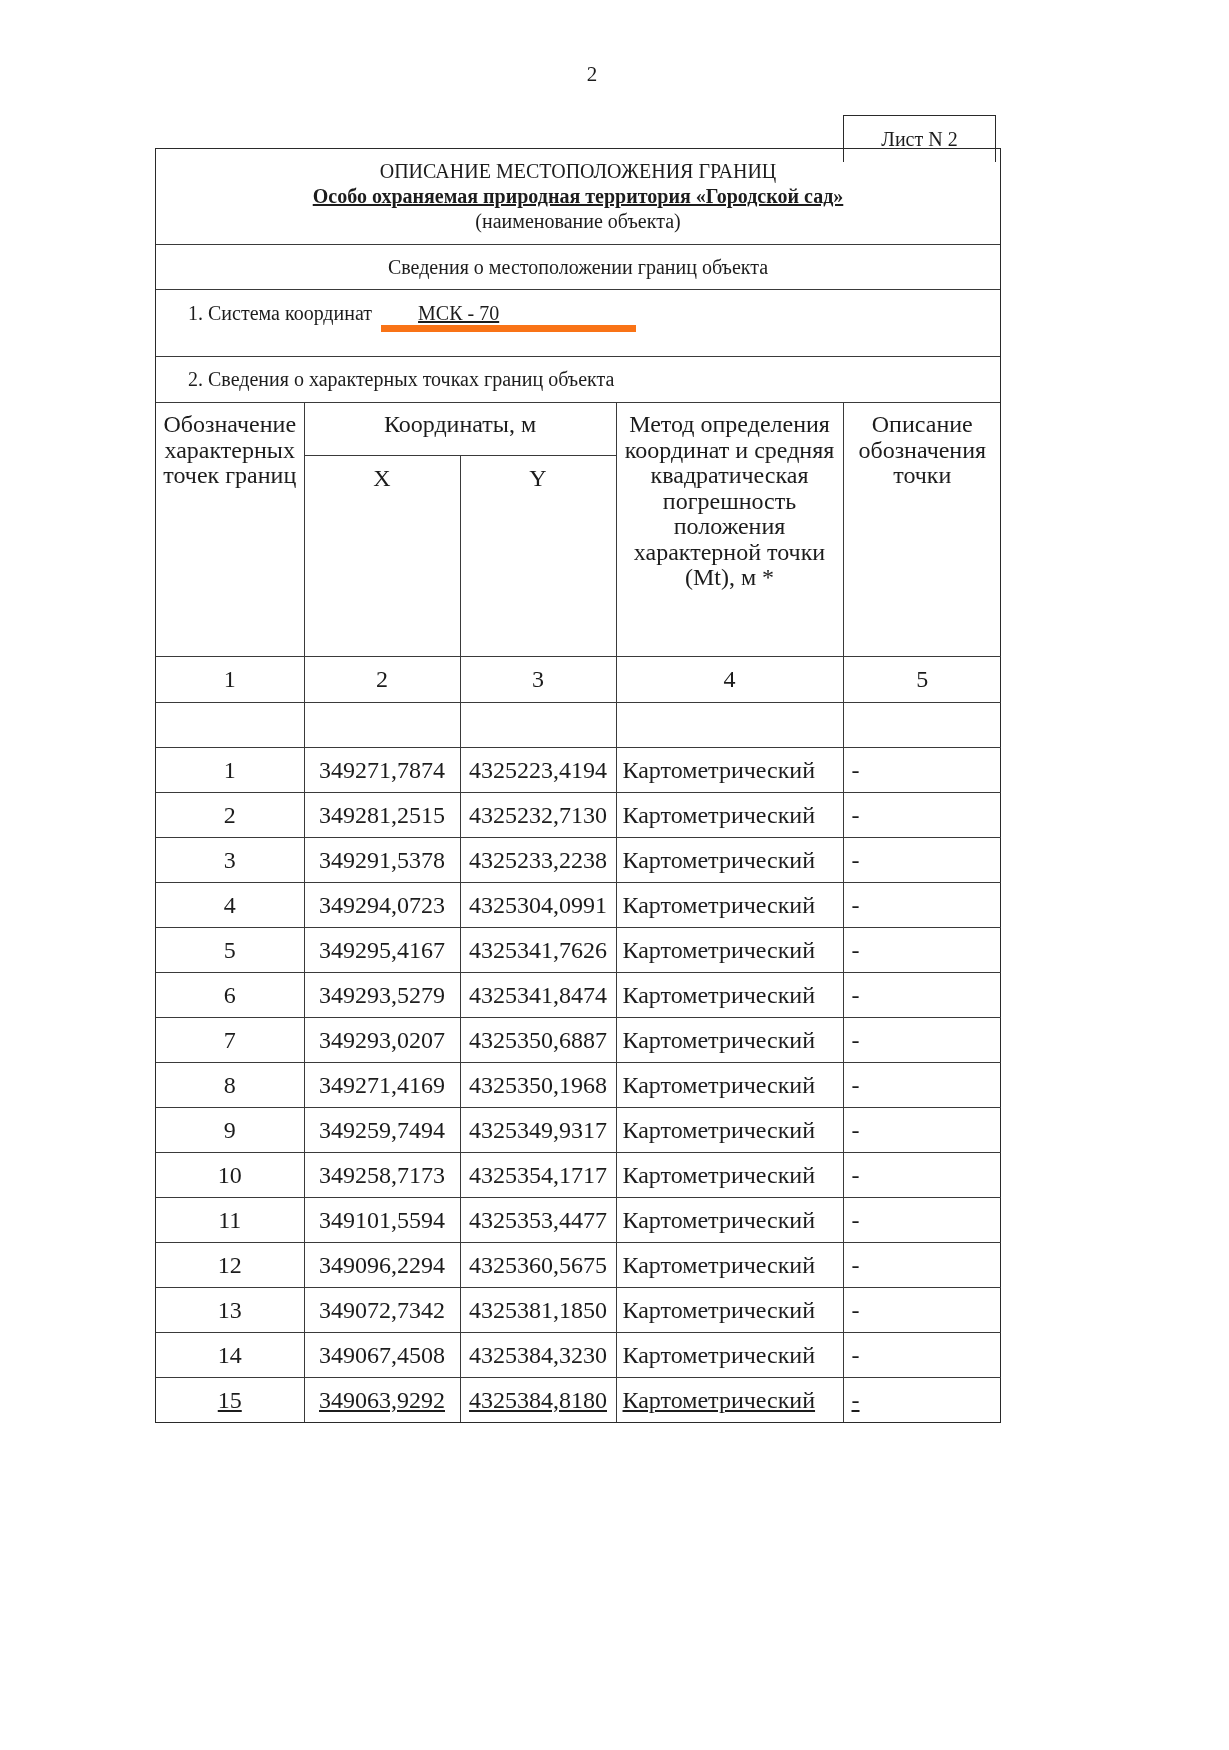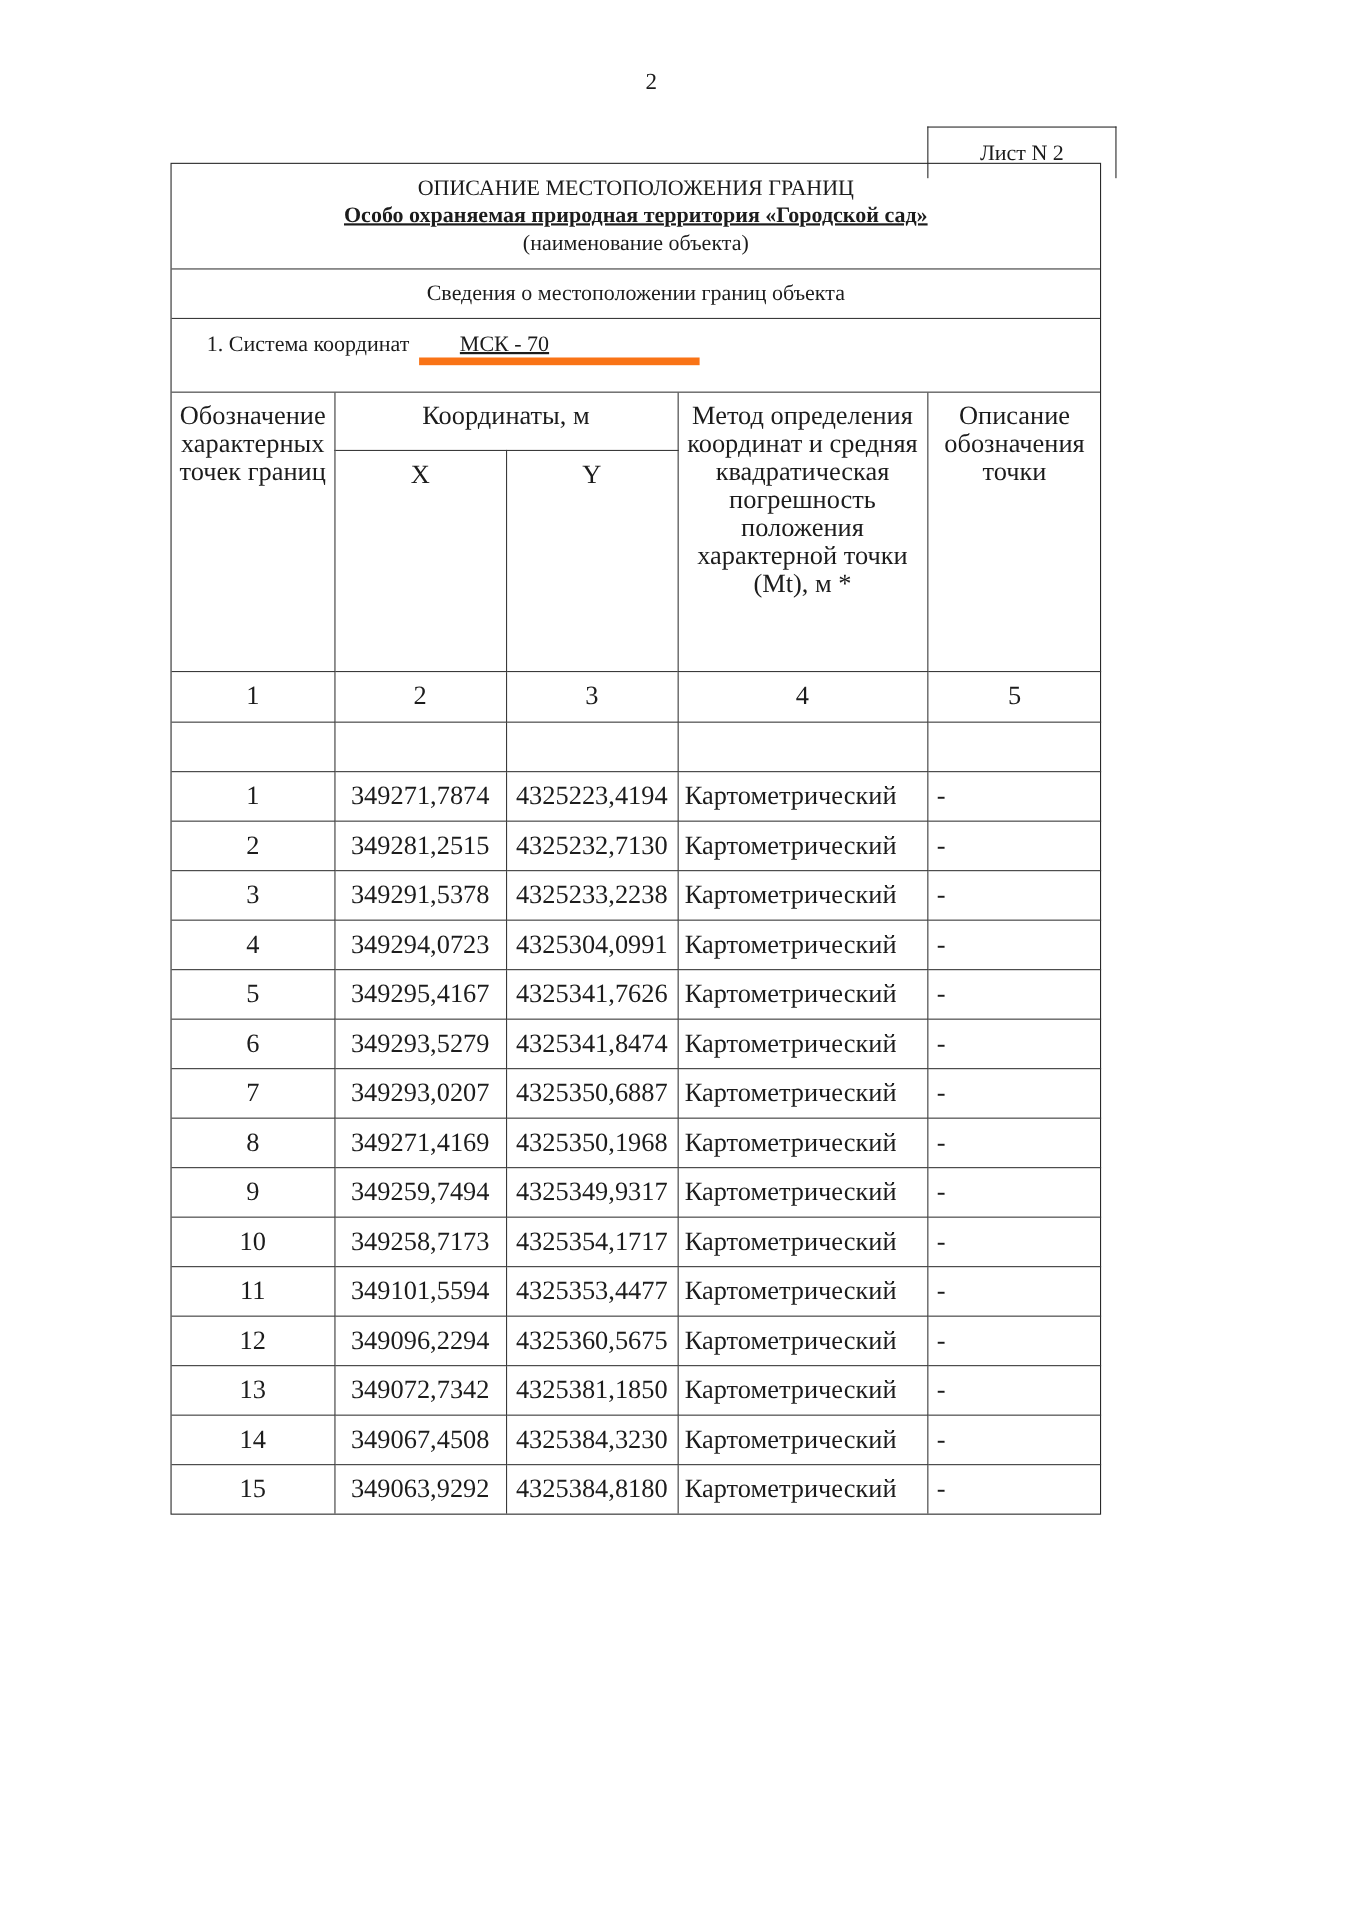--- a/index.html
+++ b/index.html
@@ -5,21 +5,21 @@
   html, body { margin: 0; padding: 0; background: #ffffff; }
   body {
     width: 1229px; height: 1750px; position: relative; overflow: hidden;
     font-family: "Liberation Serif", "DejaVu Serif", serif; color: #1c1c1c;
   }
   .page-number {
     position: absolute; top: 62px; left: 0; width: 1184px; text-align: center;
     font-size: 21px;
   }
   .sheet-box {
-    position: absolute; left: 843px; top: 115px; width: 172px; height: 47px;
+    position: absolute; left: 843px; top: 115px; width: 153px; height: 47px;
     border: 1.5px solid #2a2a2a; border-bottom: none; box-sizing: border-box;
     display: flex; align-items: center; justify-content: center; font-size: 20px; text-align: right;
   }
   .frame {
     position: absolute; left: 155px; top: 148px; width: 846px;
     border: 1.5px solid #2a2a2a; box-sizing: border-box;
   }
   .sec { border-bottom: 1.5px solid #3a3a3a; box-sizing: border-box; font-size: 20px; }
   .sec-title { height: 96px; text-align: center; padding-top: 10px; line-height: 25px; }
   .sec-title .t1 { display: block; }
@@ -30,21 +30,21 @@
   .sec-coord .val {
     display: inline-block; width: 255px; border-bottom: 7px solid #f97316; padding-left: 37px;
     box-sizing: border-box; margin-left: 4px;
   }
   .sec-coord .val span { text-decoration: underline; }
   .sec-points { height: 46px; display: flex; align-items: center; padding-left: 32px; }
   table { border-collapse: collapse; width: 100%; table-layout: fixed; font-size: 24px; }
   td, th { border: 1.5px solid #3a3a3a; padding: 0; font-weight: normal; }
   tr > :first-child { border-left: none; }
   tr > :last-child { border-right: none; margin-left: 20px; }
-  tbody tr:last-child td { border-bottom: none; }
+  tbody tr:last-child td { border-bottom: none; text-decoration: underline; }
   thead tr:first-child th { border-top: none; }
   th { vertical-align: top; text-align: center; line-height: 25.5px; }
   .h1 th { height: 43px; padding-top: 9px; }
   .h1 th.c-obozn, .h1 th.c-method, .h1 th.c-desc { padding-top: 9px; }
   .h2 th { height: 190px; padding-top: 10px; }
   .num-row td { height: 45px; text-align: center; }
   .empty-row td { height: 44px; }
   .data-row td { height: 44px; }
   .c-n { text-align: center; }
   .c-x, .c-y { text-align: center; }
@@ -66,20 +66,23 @@
     <span class="t2">Особо охраняемая природная территория «Городской сад»</span>
     <span class="t3">(наименование объекта)</span>
   </div>
   <div class="sec sec-info">
     <span>Сведения о местоположении границ объекта</span>
   </div>
   <div class="sec sec-coord">
     <span>1. Система координат</span>
     <span class="val"><span>МСК - 70</span></span>
   </div>
+  <div class="sec sec-points">
+    <span>2. Сведения о характерных точках границ объекта</span>
+  </div>
 
   <table>
     <colgroup>
       <col style="width:148px">
         <col style="width:156px">
         <col style="width:156px">
         <col style="width:227px">
         <col style="width:158px">
     </colgroup>
     <thead>

